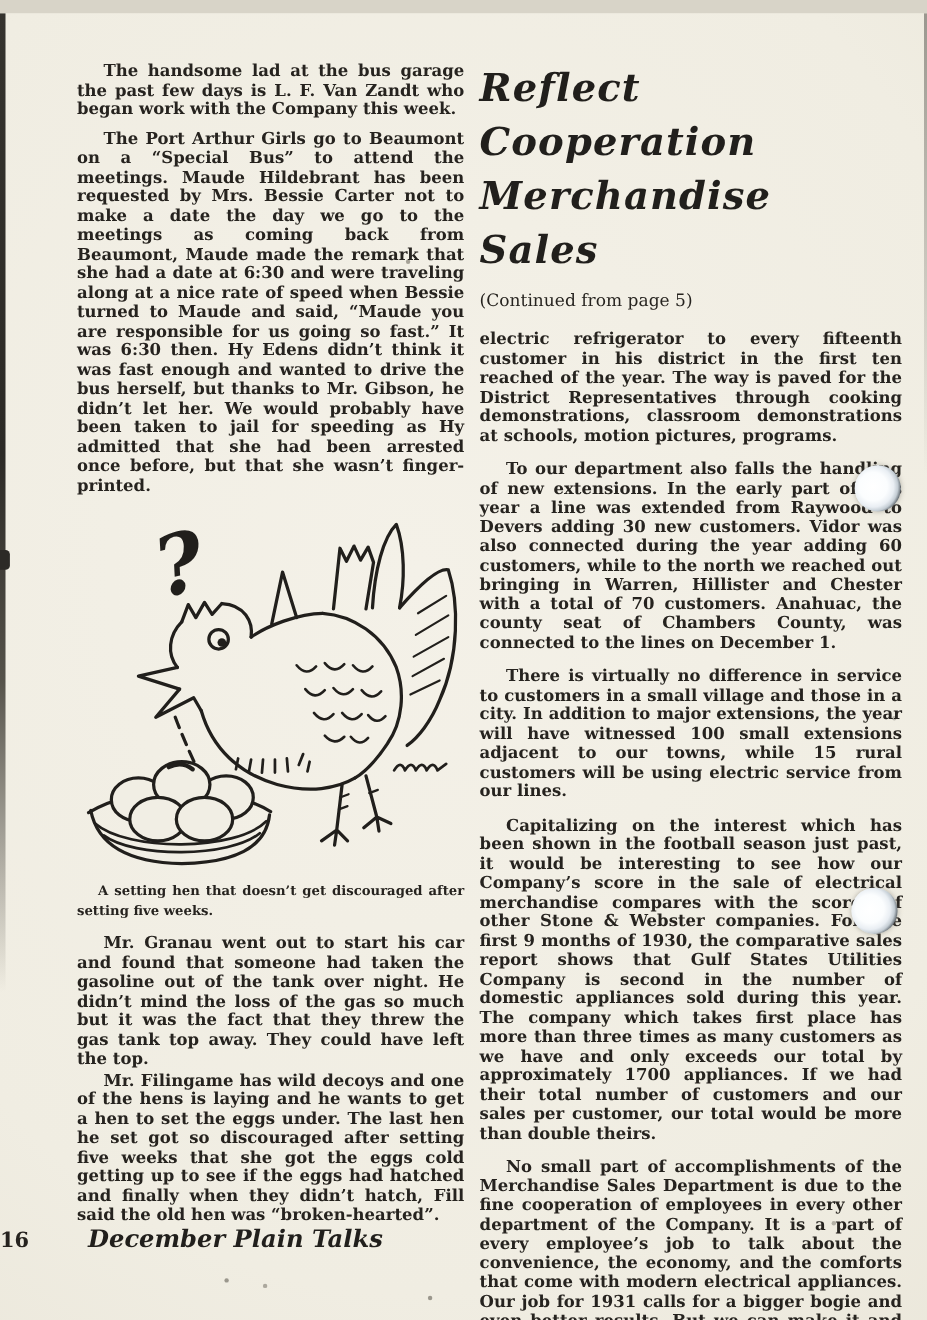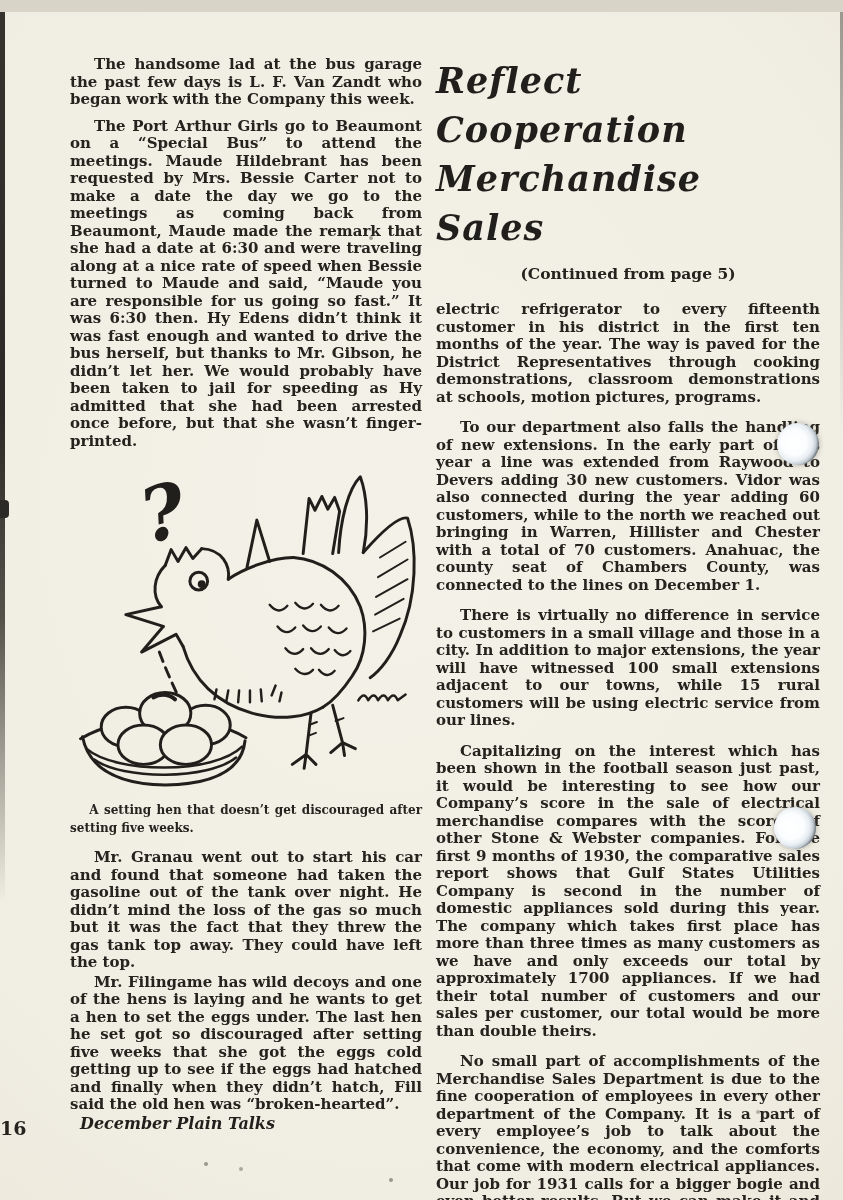--- a/index.html
+++ b/index.html
@@ -25,26 +25,26 @@
     text-align:center; font-size:16px; font-weight:700;
     letter-spacing:1.5px; margin:14px 0 2px;
   }
   .caption { font-weight:700; font-size:12px; line-height:18px; text-align:justify; text-indent:1.6em; margin:8px 0 12px; }
 
   .article-title {
     font-style:italic; font-weight:700; font-size:35px; line-height:49px;
     letter-spacing:1px; margin:0 0 12px; color:#211f1c;
   }
   .article-title span { display:block; }
-  .continued { text-align:center; font-weight:700; font-size:15.5px; margin:4px 0 18px; }
+  .continued { text-align:left; font-weight:400; font-size:15.5px; margin:4px 0 18px; }
 
   .illustration { margin:4px 0 0 2px; }
 
   .footer { position:absolute; top:1102px; left:0; width:843px; height:34px; }
-  .journal { position:absolute; left:80px; top:0; font-style:italic; font-weight:700; font-size:16px; color:#211f1c; }
+  .journal { position:absolute; left:80px; top:0; font-style:italic; font-weight:700; font-size:22px; color:#211f1c; }
   .pageno  { position:absolute; left:0; top:3px; width:100%; text-align:left; font-size:19px; font-weight:700; }
 
   .edge-left { position:absolute; left:0; top:0; width:5px; height:890px;
     background:linear-gradient(to bottom,#35332e 0%,#2c2a26 45%,#55524a 68%,rgba(85,82,74,0) 100%); }
   .edge-left::after { content:""; position:absolute; left:0; top:488px; width:9px; height:18px;
     background:#2c2a26; border-radius:0 4px 4px 0; }
   .edge-bottom { position:absolute; left:0; bottom:0; width:100%; height:9px;
     background:linear-gradient(to bottom, rgba(150,146,136,0), #98948a 70%, #8a867c); }
   .edge-right { position:absolute; right:0; top:0; width:3px; height:420px;
     background:linear-gradient(to bottom, rgba(70,68,62,.5), rgba(70,68,62,0)); }
@@ -153,21 +153,21 @@
       <p class="body indent tight">Mr. Filingame has wild decoys and one of the hens is laying and he wants to get a hen to set the eggs under. The last hen he set got so discouraged after setting five weeks that she got the eggs cold getting up to see if the eggs had hatched and finally when they didn’t hatch, Fill said the old hen was “broken-hearted”.</p>
     </section>
 
     <section class="col-right">
       <h1 class="article-title">
         <span>Reflect Cooperation</span>
         <span>Merchandise Sales</span>
       </h1>
       <div class="continued">(Continued from page 5)</div>
 
-      <p class="body">electric refrigerator to every fifteenth customer in his district in the first ten months of the year.  The way is paved for the District Representatives through cooking demonstrations, classroom demonstrations at schools, motion pictures, programs.</p>
+      <p class="body">electric refrigerator to every fifteenth customer in his district in the first ten reached of the year.  The way is paved for the District Representatives through cooking demonstrations, classroom demonstrations at schools, motion pictures, programs.</p>
       <p class="body indent">To our department also falls the handling of new extensions. In the early part of this year a line was extended from Raywood to Devers adding 30 new customers.  Vidor was also connected during the year adding 60 customers, while to the north we reached out bringing in Warren, Hillister and Chester with a total of 70 customers.  Anahuac, the county seat of Chambers County, was connected to the lines on December 1.</p>
       <p class="body indent">There is virtually no difference in service to customers in a small village and those in a city.  In addition to major extensions, the year will have witnessed 100 small extensions adjacent to our towns, while 15 rural customers will be using electric service from our lines.</p>
       <p class="body indent">Capitalizing on the interest which has been shown in the football season just past, it would be interesting to see how our Company’s score in the sale of electrical merchandise compares with the scores of other Stone &amp; Webster companies.  For the first 9 months of 1930, the comparative sales report shows that Gulf States Utilities Company is second in the number of domestic appliances sold during this year.  The company which takes first place has more than three times as many customers as we have and only exceeds our total by approximately 1700 appliances.  If we had their total number of customers and our sales per customer, our total would be more than double theirs.</p>
       <p class="body indent">No small part of accomplishments of the Merchandise Sales Department is due to the fine cooperation of employees in every other department of the Company.  It is a part of every employee’s job to talk about the convenience, the economy, and the comforts that come with modern electrical appliances.  Our job for 1931 calls for a bigger bogie and even better results.  But we can make it and we will!</p>
     </section>
   </main>
 
   <footer class="footer">
     <div class="journal">December Plain Talks</div>
     <div class="pageno">16</div>

